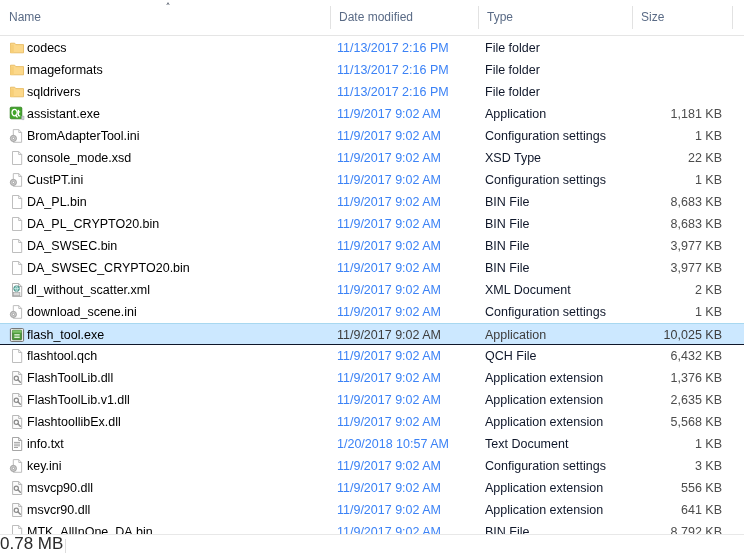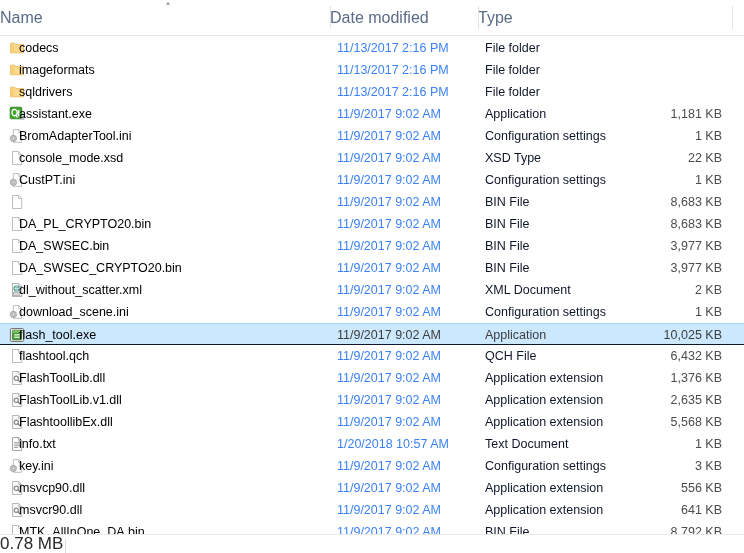--- a/index.html
+++ b/index.html
@@ -24,21 +24,22 @@
     background: #ffffff;
     border-bottom: 1px solid #e5e5e5;
     box-sizing: border-box;
   }
   .col-header {
     position: absolute;
     top: 0;
     height: 35px;
     line-height: 35px;
     color: #5a6b86;
-    font-size: 16px;
+    font-size: 12px;
+    padding-left: 9px;
     box-sizing: border-box;
     white-space: nowrap;
     overflow: hidden;
   }
   .col-header .divider {
     position: absolute;
     left: 0;
     top: 6px;
     bottom: 6px;
     width: 1px;
@@ -93,21 +94,21 @@
     position: absolute;
     top: 0;
     height: 22px;
     line-height: 22px;
     font-size: 12.5px;
     white-space: nowrap;
     overflow: hidden;
     box-sizing: border-box;
   }
   .cell-name {
-    left: 0;
+    left: 8px;
     width: 330px;
     padding-left: 19px;
     color: #000000;
   }
   .cell-date {
     left: 337px;
     width: 141px;
     color: #3b82f6;
   }
   .cell-type {
@@ -177,20 +178,24 @@
   <div class="col-header" id="col-date">
     <span class="divider"></span>
     <span>Date modified</span>
   </div>
 
   <div class="col-header" id="col-type">
     <span class="divider"></span>
     <span>Type</span>
   </div>
 
+  <div class="col-header" id="col-size">
+    <span class="divider"></span>
+    <span>Size</span>
+  </div>
 
   <div id="header-end-divider"></div>
 </div>
 
 <div id="file-rows">
     <div class="file-row">
       <span class="row-icon">
         <svg width="16" height="16" viewBox="0 0 16 16">
           <path d="M1.5 3.2h4.2l1.1 1.4h7.7v8.2H1.5z" fill="#fcd88a" stroke="#e3b558" stroke-width=".8"></path>
           <path d="M1.5 4.8h3.6v7.9H1.5z" fill="#f3c濾" opacity="0"></path>
@@ -284,20 +289,21 @@
       <div class="cell cell-type">Configuration settings</div>
       <div class="cell cell-size">1 KB</div>
     </div>
     <div class="file-row">
       <span class="row-icon">
         <svg width="16" height="16" viewBox="0 0 16 16">
           <path d="M3.5 1.5h6.2l3 3v10h-9.2z" fill="#ffffff" stroke="#b7b7b7" stroke-width=".9"></path>
           <path d="M9.7 1.5v3h3" fill="none" stroke="#b7b7b7" stroke-width=".9"></path>
         </svg>
       </span>
+      <div class="cell cell-name">DA_PL.bin</div>
       <div class="cell cell-date">11/9/2017 9:02 AM</div>
       <div class="cell cell-type">BIN File</div>
       <div class="cell cell-size">8,683 KB</div>
     </div>
     <div class="file-row">
       <span class="row-icon">
         <svg width="16" height="16" viewBox="0 0 16 16">
           <path d="M3.5 1.5h6.2l3 3v10h-9.2z" fill="#ffffff" stroke="#b7b7b7" stroke-width=".9"></path>
           <path d="M9.7 1.5v3h3" fill="none" stroke="#b7b7b7" stroke-width=".9"></path>
         </svg>

